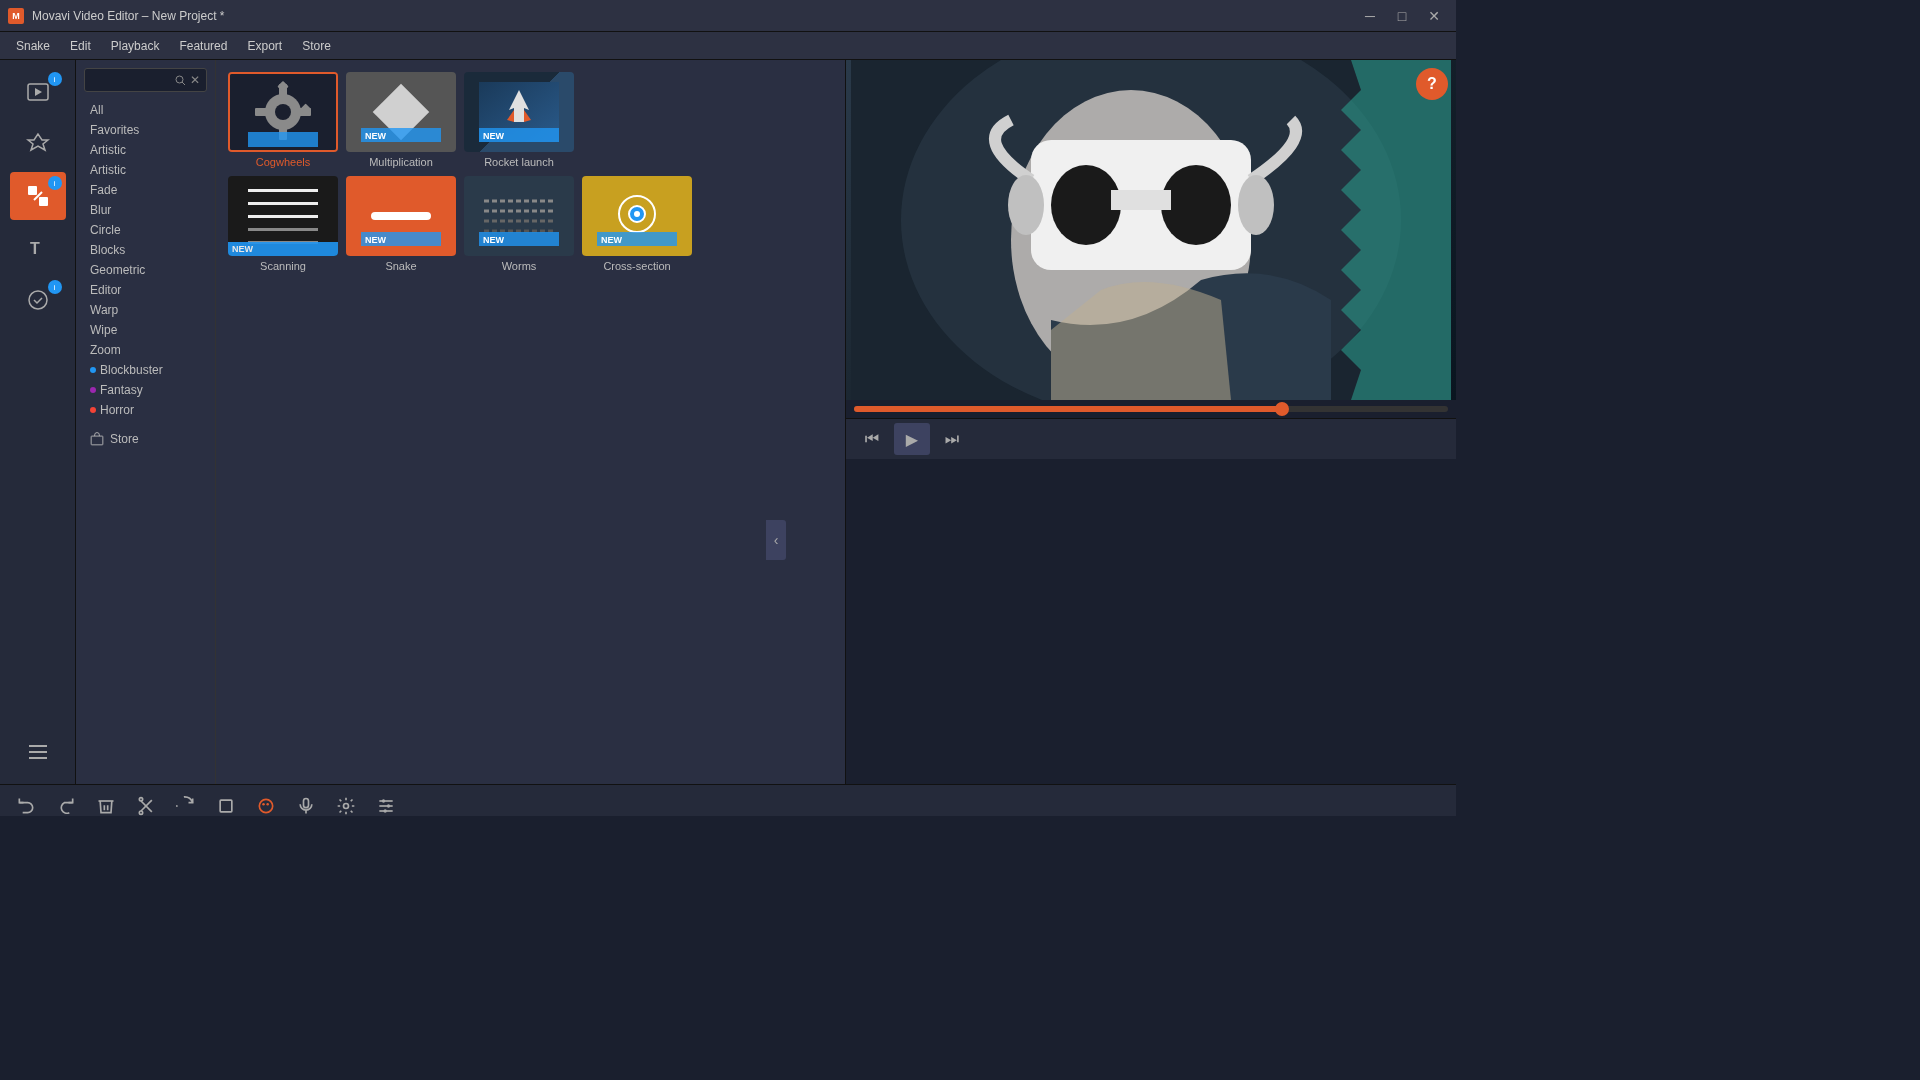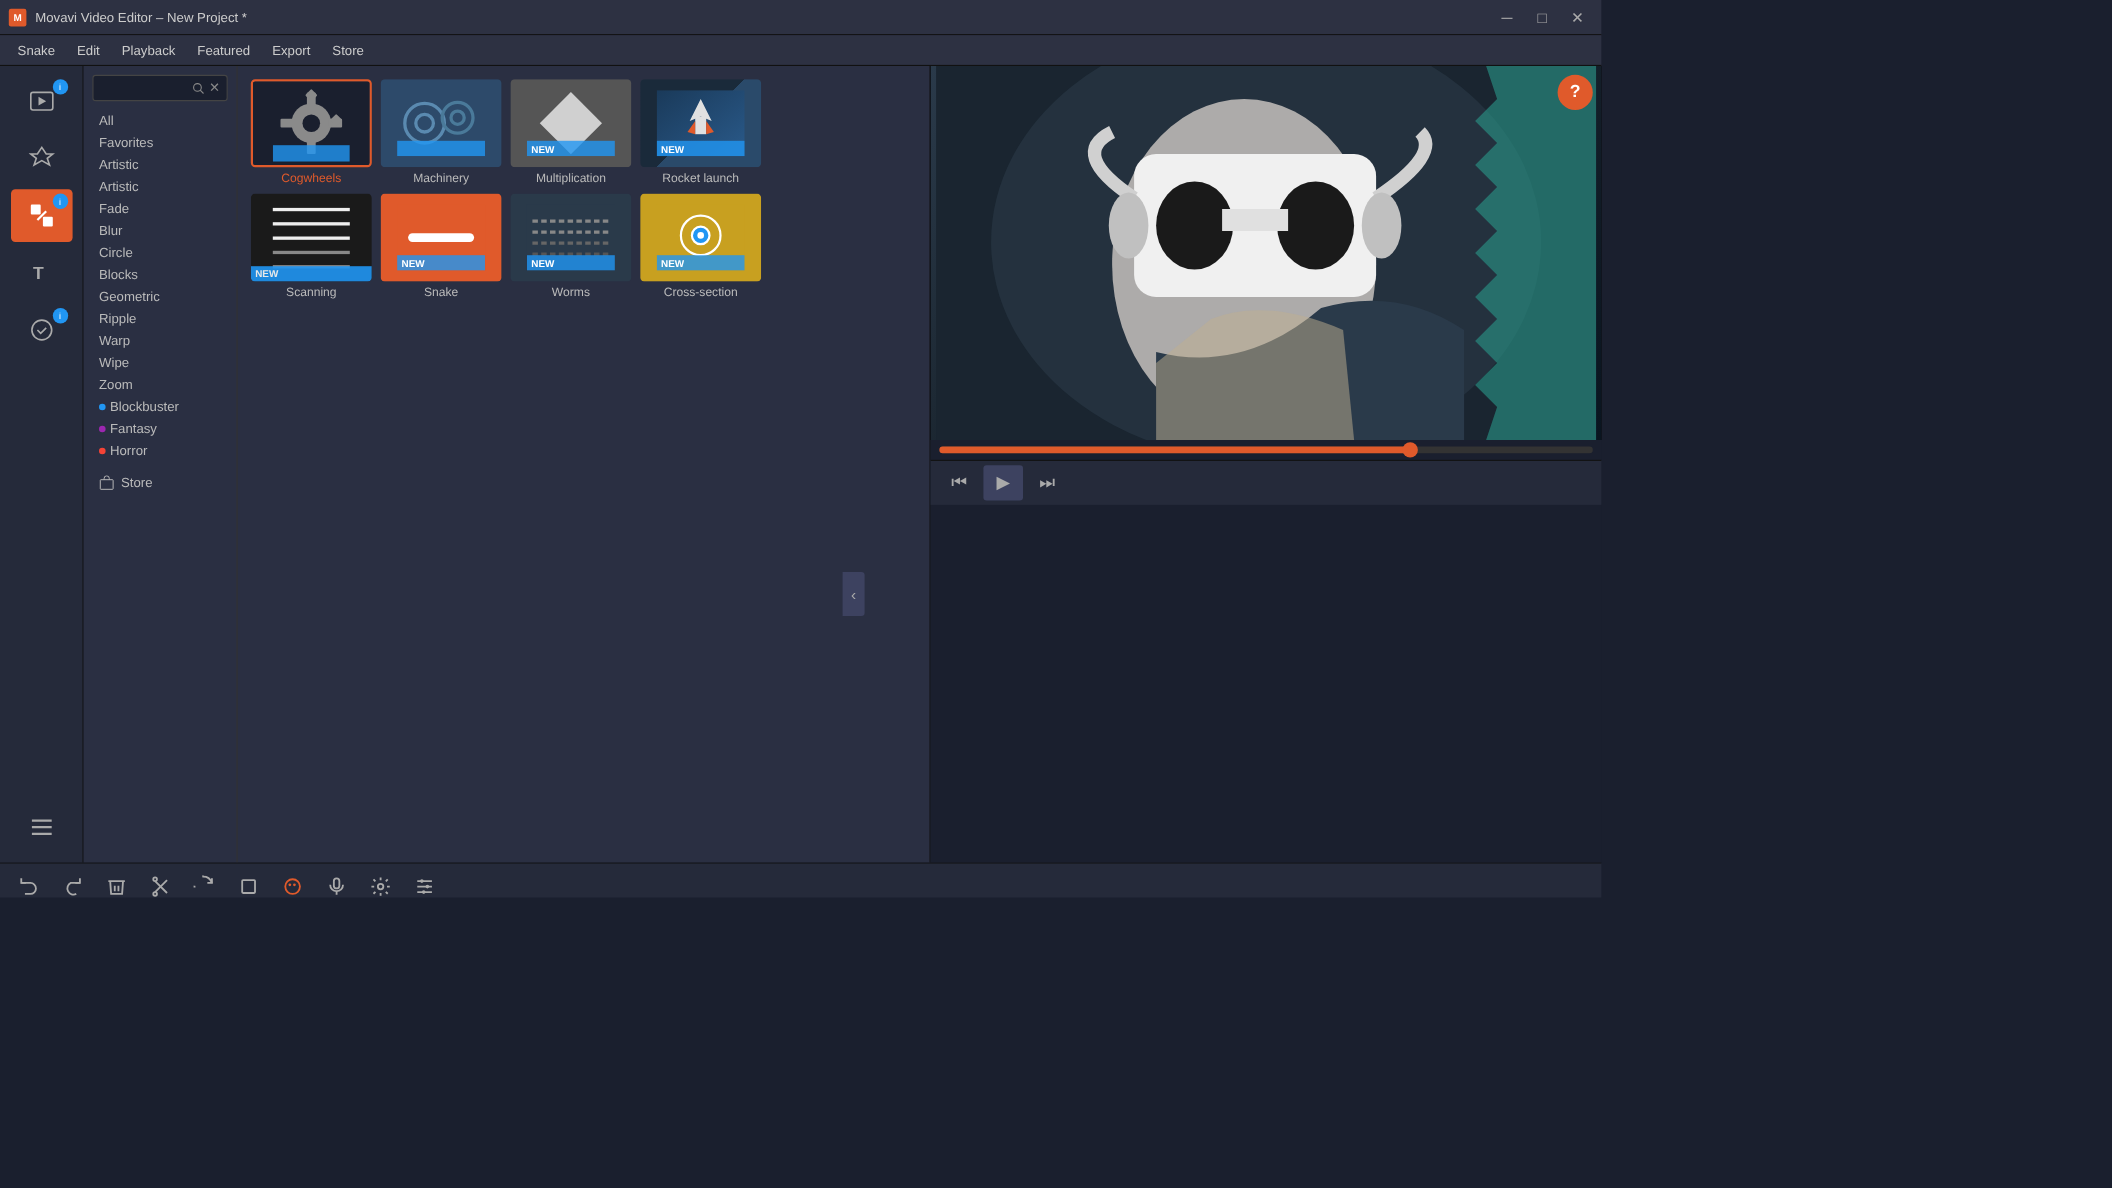--- a/index.html
+++ b/index.html
@@ -210,21 +210,21 @@
         </div>
         <div class="sidebar-item">All</div>
         <div class="sidebar-item">Favorites</div>
         <div class="sidebar-item">Artistic</div>
         <div class="sidebar-item">Artistic</div>
         <div class="sidebar-item">Fade</div>
         <div class="sidebar-item">Blur</div>
         <div class="sidebar-item">Circle</div>
         <div class="sidebar-item">Blocks</div>
         <div class="sidebar-item">Geometric</div>
-        <div class="sidebar-item">Ripple</div>
+        <div class="sidebar-item">Editor</div>
         <div class="sidebar-item">Warp</div>
         <div class="sidebar-item">Wipe</div>
         <div class="sidebar-item">Zoom</div>
         <div class="sidebar-item has-dot">
           <span class="dot"></span>
           <span>Blockbuster</span>
         </div>
         <div class="sidebar-item has-dot">
           <span class="dot fantasy"></span>
           <span>Fantasy</span>
@@ -260,34 +260,20 @@
                     <rect x="-22" y="-22" width="8" height="8" fill="#8a8a8a" rx="1" transform="rotate(45)"></rect>
                     <rect x="10" y="-22" width="8" height="8" fill="#8a8a8a" rx="1" transform="rotate(45)"></rect>
                   </g>
                   <rect x="0" y="55" width="70" height="15" fill="#2196F3" opacity="0.8"></rect>
                 </svg>
               </div>
             </div>
             <span class="trans-label selected">Cogwheels</span>
           </div>
 
-          <div class="trans-item">
-            <div class="trans-thumb">
-              <div class="thumb-mach">
-                <svg width="80" height="60" viewBox="0 0 80 60">
-                  <circle cx="25" cy="30" r="18" fill="none" stroke="#5a8ab0" stroke-width="3"></circle>
-                  <circle cx="25" cy="30" r="8" fill="none" stroke="#5a8ab0" stroke-width="3"></circle>
-                  <circle cx="55" cy="25" r="14" fill="none" stroke="#4a7a9a" stroke-width="3"></circle>
-                  <circle cx="55" cy="25" r="6" fill="none" stroke="#4a7a9a" stroke-width="3"></circle>
-                  <rect x="0" y="46" width="80" height="14" fill="#2196F3" opacity="0.8"></rect>
-                </svg>
-              </div>
-            </div>
-            <span class="trans-label">Machinery</span>
-          </div>
 
           <div class="trans-item">
             <div class="trans-thumb">
               <div class="thumb-mult">
                 <svg width="80" height="60" viewBox="0 0 80 60">
                   <rect x="20" y="10" width="40" height="40" fill="#d0d0d0" transform="rotate(45 40 30)"></rect>
                   <rect x="0" y="46" width="80" height="14" fill="#2196F3" opacity="0.8"></rect>
                   <text x="4" y="57" fill="white" font-size="9" font-weight="bold">NEW</text>
                 </svg>
               </div>

